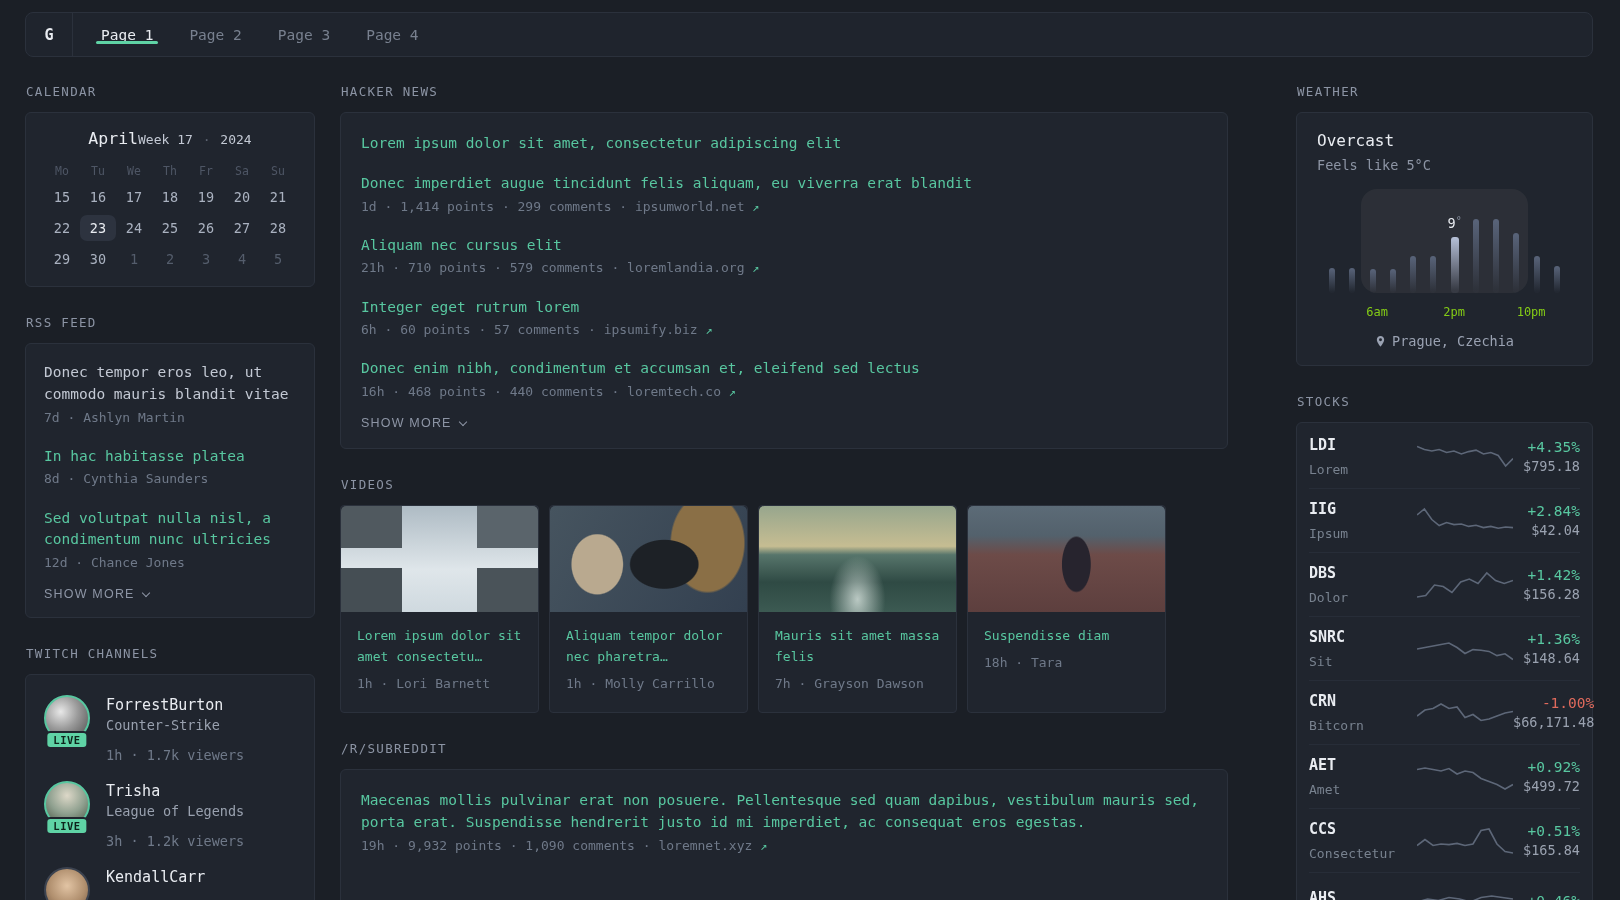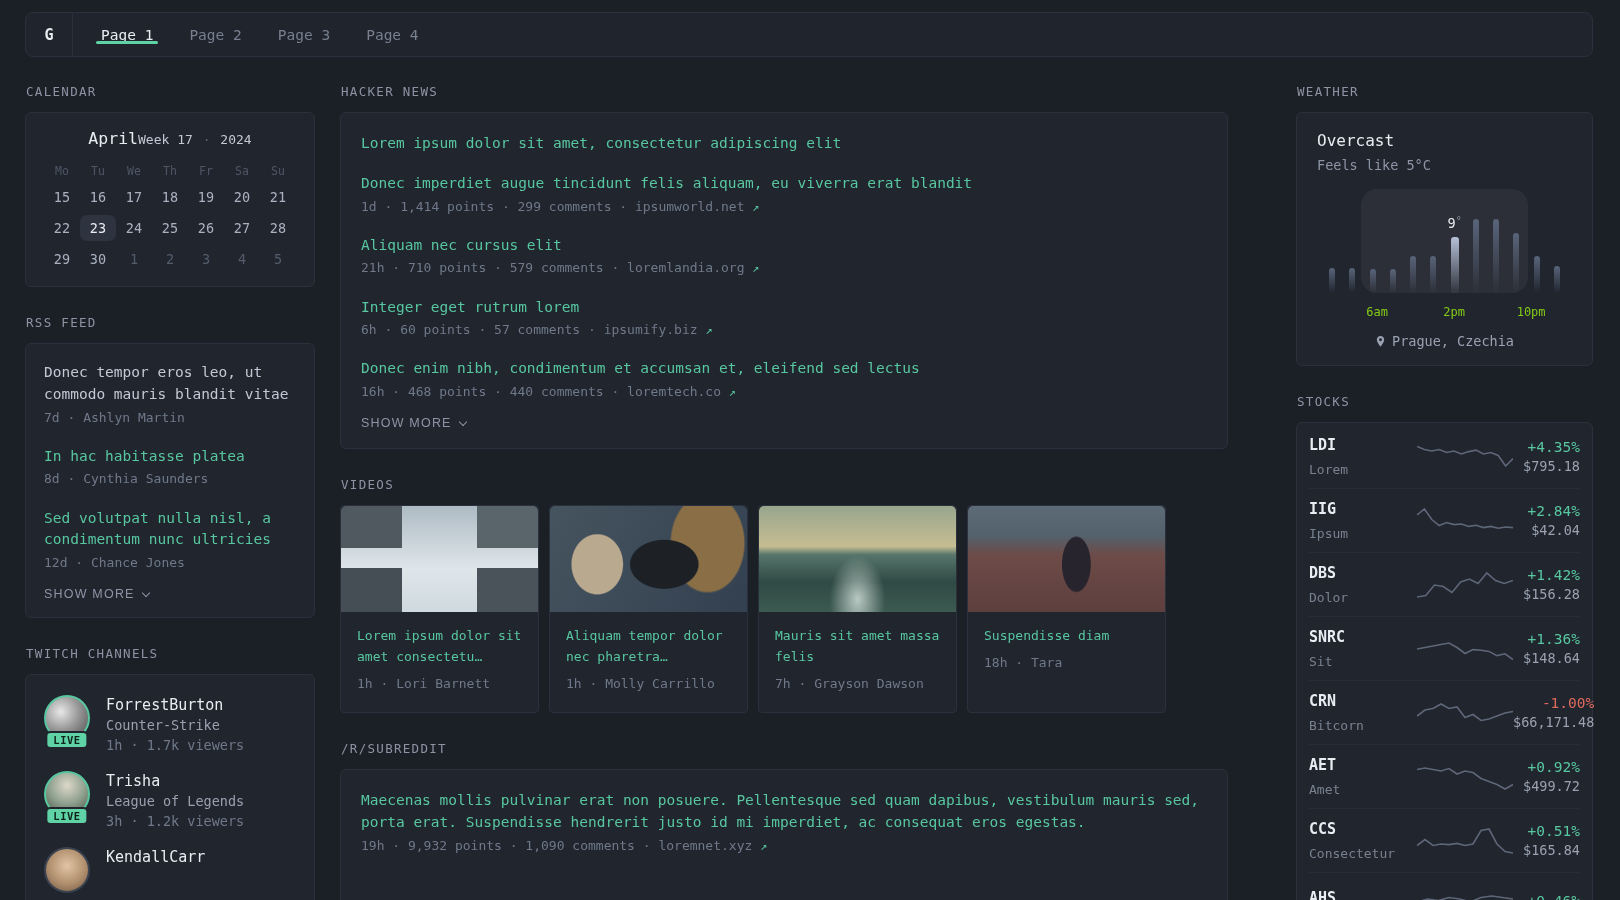--- a/index.html
+++ b/index.html
@@ -76,21 +76,21 @@
   .av-wrap{position:relative;width:46px;height:46px;flex:none;margin-right:16px}
   .av-img{width:46px;height:46px;border-radius:50%;border:2px solid #3c4350}
   .av-wrap[data-live="true"] .av-img{border-color:var(--green)}
   .av-img[data-avatar="a1"]{background:radial-gradient(circle at 35% 35%,#e8e8e8,#9a9a9a 45%,#4a4a4a)}
   .av-img[data-avatar="a2"]{background:radial-gradient(circle at 50% 30%,#ddd8c8,#8fa08f 50%,#44503f)}
   .av-img[data-avatar="a3"]{background:radial-gradient(circle at 50% 40%,#e2c4a4,#b08f6e 55%,#6e543f)}
   .live-badge{position:absolute;left:50%;bottom:-8px;transform:translateX(-50%);background:var(--green-bright);color:#0e231b;font-size:10.5px;font-weight:bold;letter-spacing:.5px;padding:1px 6px;border-radius:5px;border:2px solid var(--panel)}
   .live-badge:empty{display:none}
   .ch-name{font-size:15px;color:var(--white);margin-top:1px}
   .ch-game{font-size:13.5px;color:var(--muted2);margin-top:3px}
-  .ch-meta{font-size:13.5px;color:var(--muted);margin-top:4px}
+  .ch-meta{font-size:13.5px;color:var(--muted);margin-top:14px}
   .ch-game:empty,.ch-meta:empty{display:none}
 
   
   .video-row{display:flex;gap:10px;overflow:hidden}
   .video-card{width:199px;flex:none;background:var(--panel);border:1px solid var(--border);border-radius:4px;overflow:hidden;cursor:pointer}
   .thumb{height:106px;border-radius:5px 5px 0 0}
   .thumb[data-thumb="v1"]{background:
     linear-gradient(#50595f,#50595f) 0 0/31% 40% no-repeat,
     linear-gradient(#5a646b,#5a646b) 100% 0/31% 40% no-repeat,
     linear-gradient(#454e54,#454e54) 0 100%/31% 42% no-repeat,

